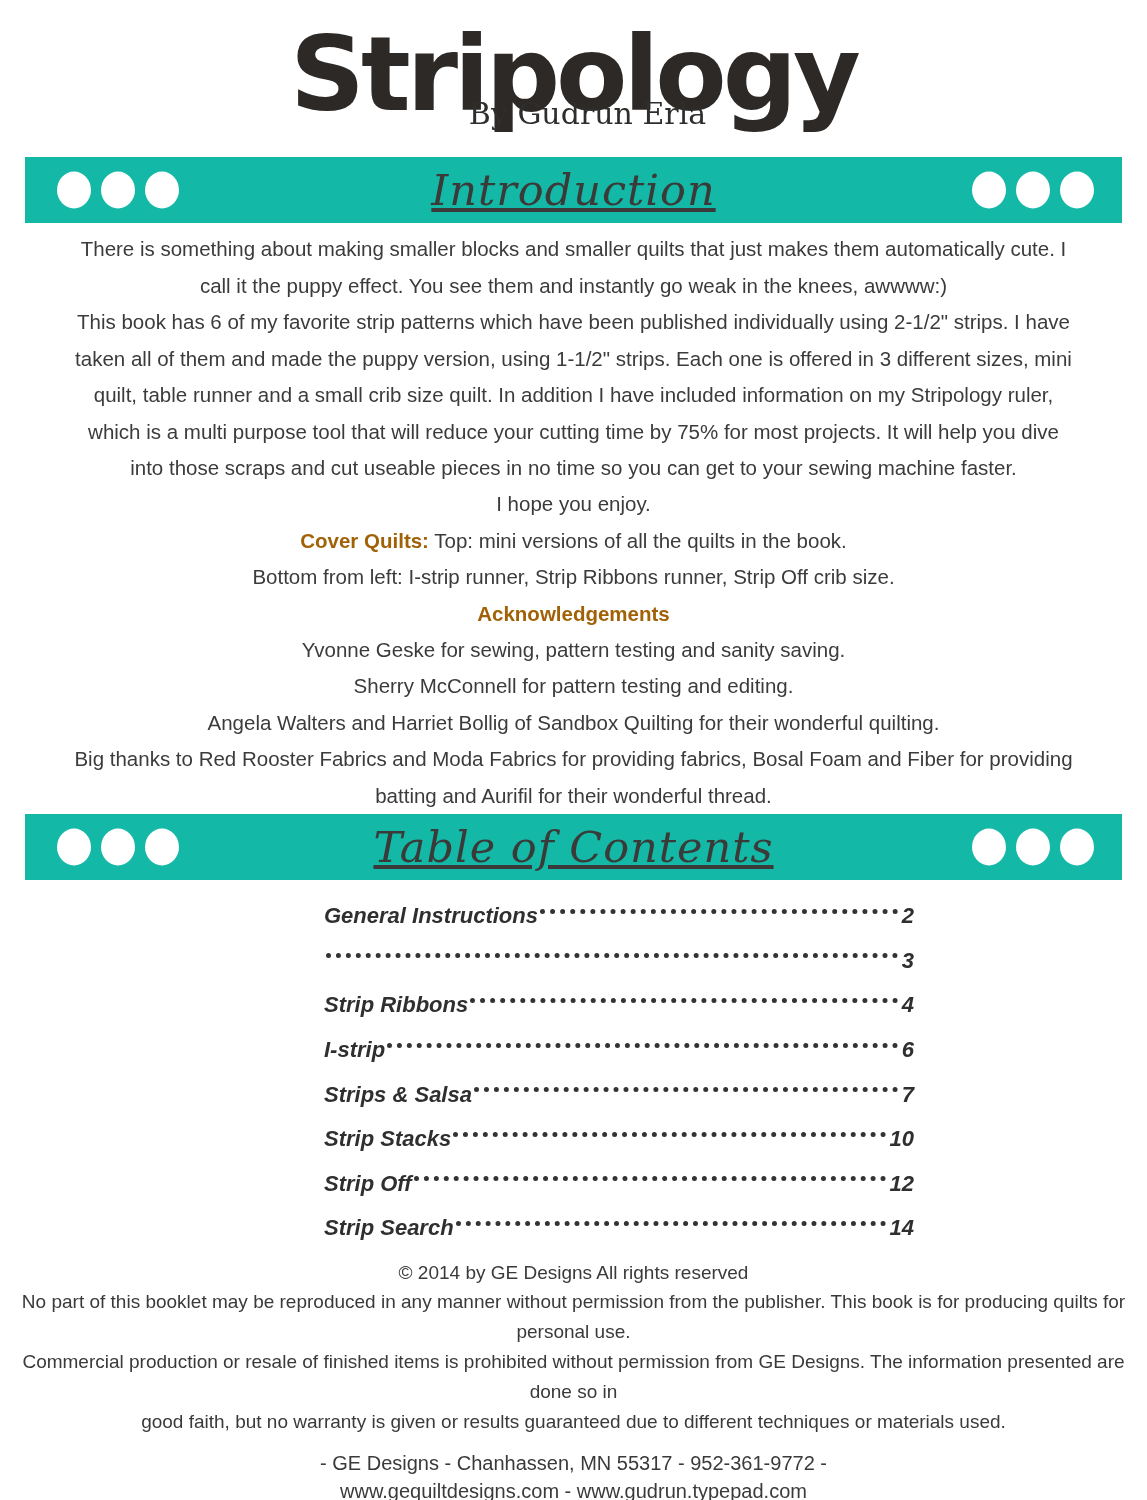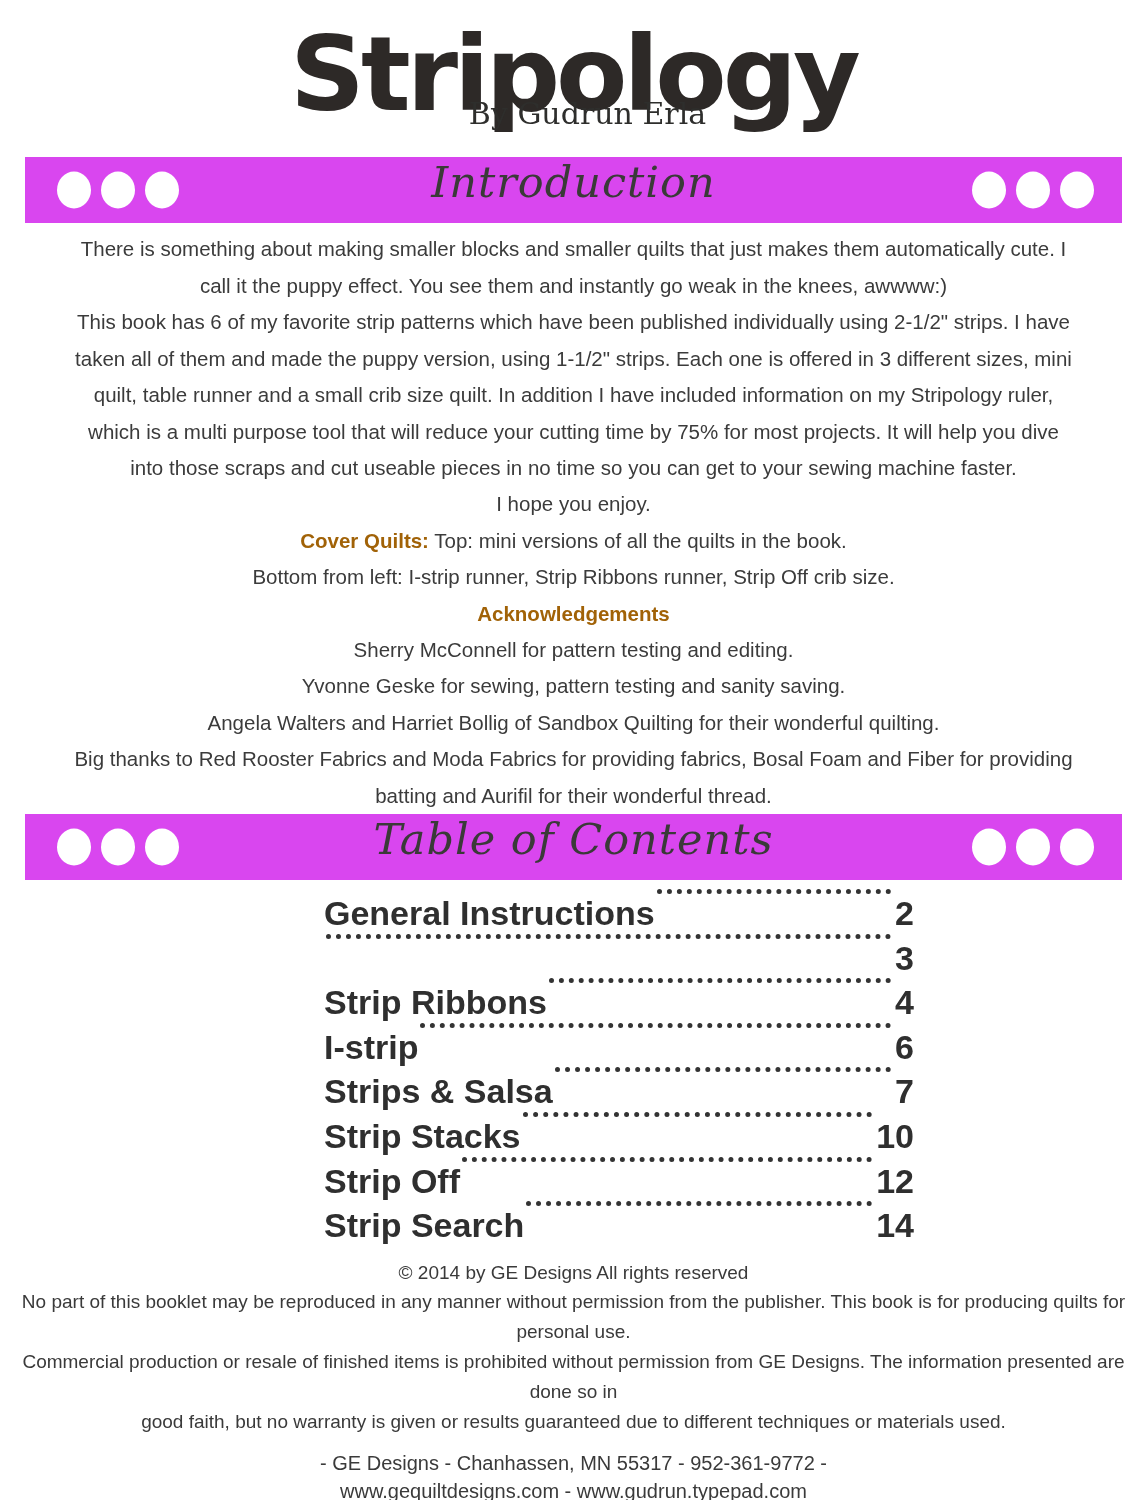--- a/index.html
+++ b/index.html
@@ -29,25 +29,27 @@
     font-family: "DejaVu Serif", serif;
     font-size: 30px;
     color: #2e2e2c;
     margin-top: -36px;
     transform: translateX(14px);
   }
 
   
   .banner {
     height: 66px;
-    background: #d946ef;
+    background: #14b8a6;
     margin: 0 25px;
     position: relative;
     display: flex;
+    align-items: center;
     justify-content: center;
+    text-decoration: underline;
   }
   .banner-intro { margin-top: 26px; }
   .banner-heading {
     margin: 0;
     font-family: "DejaVu Serif", serif;
     font-style: italic;
     font-weight: 500;
     font-size: 43px;
     letter-spacing: 1px;
     color: #3a3a38;
@@ -79,25 +81,26 @@
   }
   .bold { font-weight: bold; color: #a16207; }
 
   
   .toc {
     width: 590px;
     margin: 14px 0 0 324px;
   }
   .toc-row {
     display: flex;
-    align-items: flex-start;
+    align-items: center;
     height: 44.6px;
     font-family: "Liberation Sans", sans-serif;
     font-weight: bold;
-    font-size: 34px;
+    font-style: italic;
+    font-size: 22px;
     color: #2f2f2f;
   }
   .toc-leader {
     flex: 1;
     border-bottom: 5px dotted #333333;
     margin: 0 4px 0 2px;
     position: relative;
     top: -5px;
     min-width: 20px;
   }
@@ -137,22 +140,22 @@
   <div>This book has 6 of my favorite strip patterns which have been published individually using 2-1/2" strips. I have</div>
   <div>taken all of them and made the puppy version, using 1-1/2" strips. Each one is offered in 3 different sizes, mini</div>
   <div>quilt, table runner and a small crib size quilt. In addition I have included information on my Stripology ruler,</div>
   <div>which is a multi purpose tool that will reduce your cutting time by 75% for most projects. It will help you dive</div>
   <div>into those scraps and cut useable pieces in no time so you can get to your sewing machine faster.</div>
   <div>I hope you enjoy.</div>
 
   <div><span class="bold">Cover Quilts:</span><span> Top: mini versions of all the quilts in the book.</span></div>
   <div>Bottom from left: I-strip runner, Strip Ribbons runner, Strip Off crib size.</div>
   <div class="bold">Acknowledgements</div>
+  <div>Yvonne Geske for sewing, pattern testing and sanity saving.</div>
   <div>Sherry McConnell for pattern testing and editing.</div>
-  <div>Yvonne Geske for sewing, pattern testing and sanity saving.</div>
   <div>Angela Walters and Harriet Bollig of Sandbox Quilting for their wonderful quilting.</div>
   <div>Big thanks to Red Rooster Fabrics and Moda Fabrics for providing fabrics, Bosal Foam and Fiber for providing</div>
   <div>batting and Aurifil for their wonderful thread.</div>
 </div>
 
 <div class="banner">
   <div class="dots dots-left">
     <span class="dot"></span>
     <span class="dot"></span>
     <span class="dot"></span>

